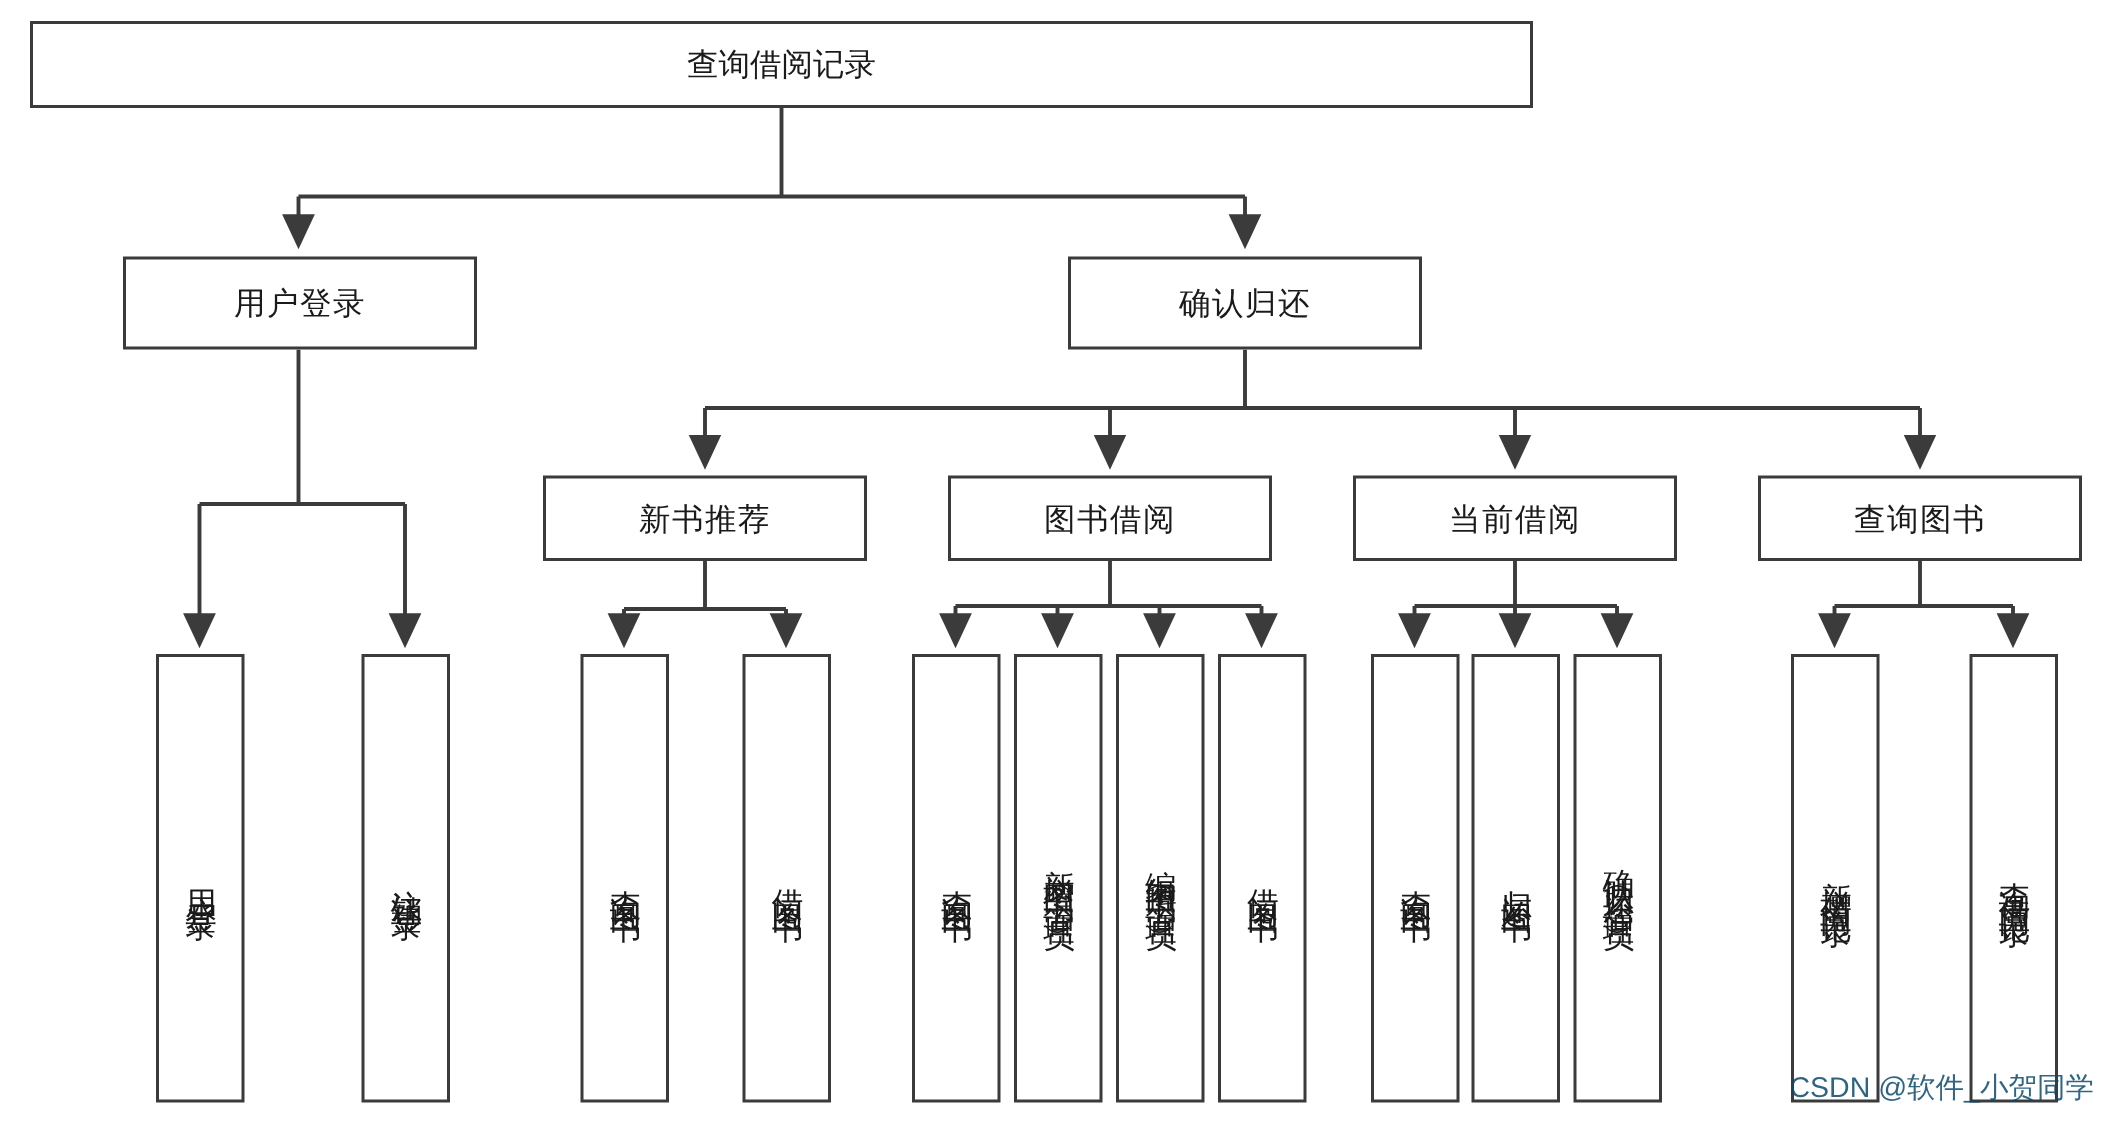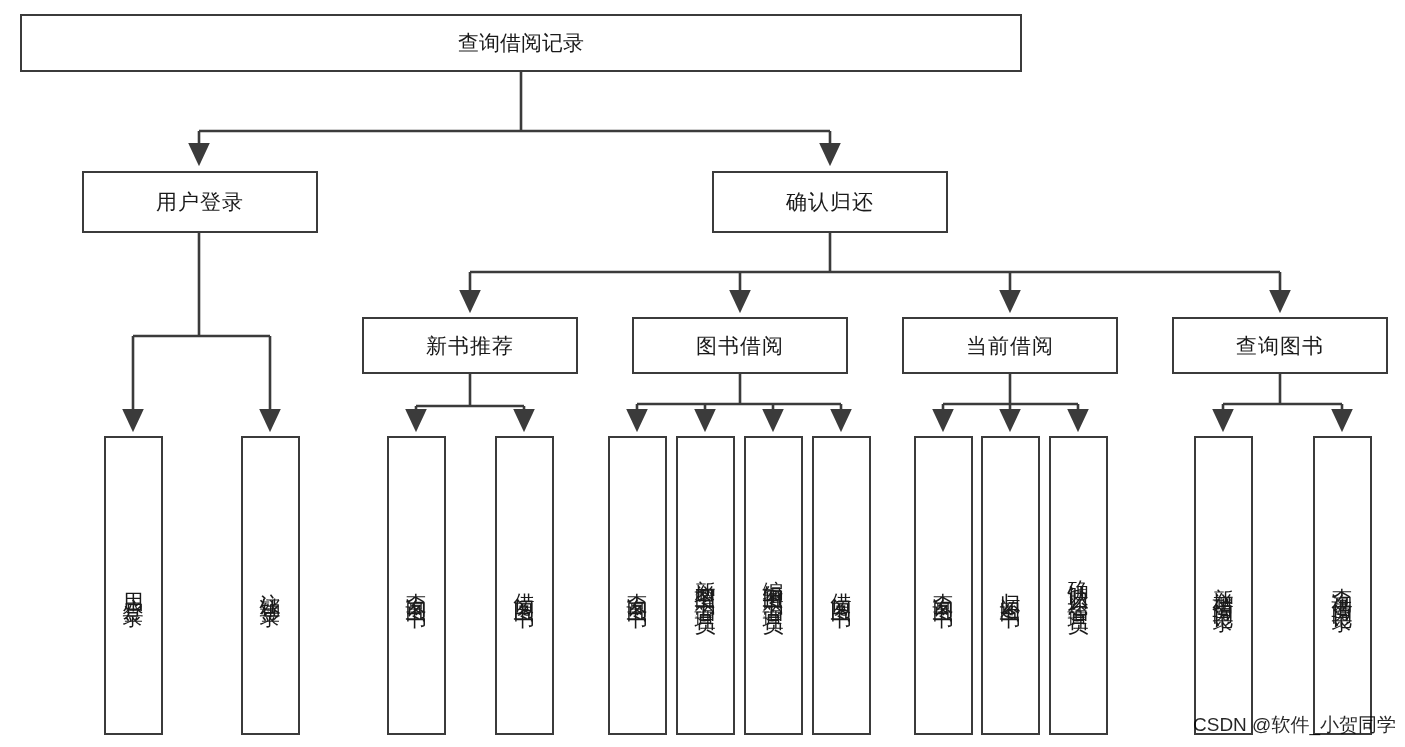--- a/index.html
+++ b/index.html
@@ -55,21 +55,21 @@
     top: 0;
     width: 1405px;
     height: 747px;
     pointer-events: none;
   }
   .watermark {
     position: absolute;
     left: 1193px;
     top: 712px;
     font-size: 19px;
-    color: #000000;
+    color: #0c4a6e;
     white-space: nowrap;
     opacity: 0.85;
   }
 </style>
 </head>
 <body>
 
 <div id="canvas">
 
   <svg class="edges" viewBox="0 0 1405 747">

